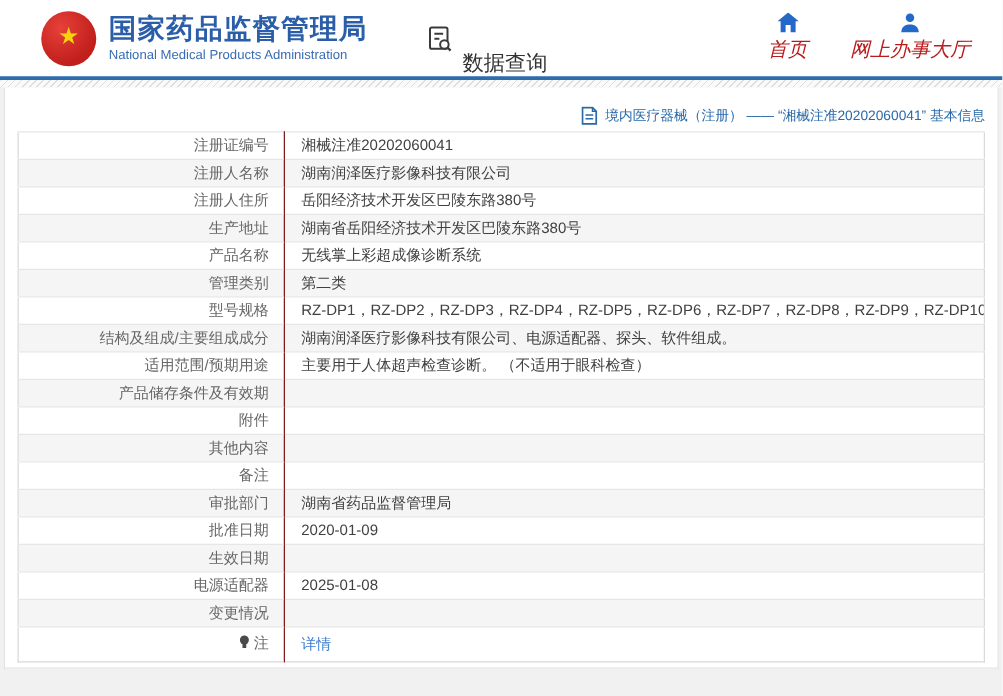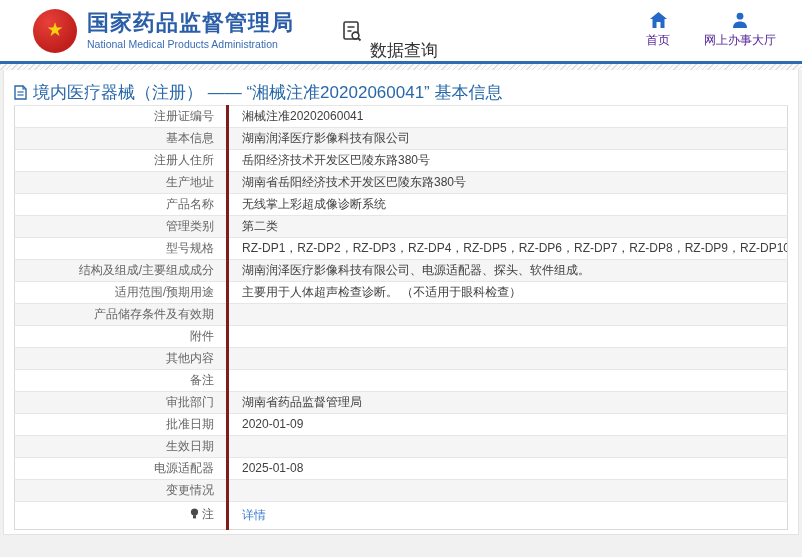--- a/index.html
+++ b/index.html
@@ -28,52 +28,52 @@
   .org-cn { font-size:22px; font-weight:bold; color:#2b5ea8; letter-spacing:1px; line-height:1.1; }
   .org-en { font-size:10.5px; color:#3a6cb4; margin-top:3px; }
   .data-query {
     display:flex; align-items:center; margin-left:46px; cursor:pointer;
   }
   .data-query svg { display:block; }
   .data-query-label { font-size:17px; color:#333; margin-left:6px;margin-top:40px; }
   .top-nav { margin-left:auto; display:flex; gap:34px; }
   .nav-item { display:flex; flex-direction:column; align-items:center; cursor:pointer; }
   .nav-item svg { display:block; margin-bottom:4px; }
-  .nav-label { font-size:12px; color:#4c1d95; white-space:nowrap; }
+  .nav-label { font-size:16px; color:#b91c1c; white-space:nowrap;font-style:italic; }
 
   .blue-line { height:3px; background:#2e6cb0; }
   .hatch-band {
     height:6px;
     background:repeating-linear-gradient(135deg, rgba(0,0,0,0.08) 0 1px, #fafafa 1px 4px);
   }
 
   
   .card {
     margin:0 3px; background:#fff;
     border:1px solid #e3e3e3; border-top:none;
     padding:9px 10px 4px 10px;
   }
   .card-title {
     display:flex; align-items:center; height:26px;
-    color:#2868a8; font-size:17px;
+    color:#2868a8; font-size:11px;justify-content:flex-end;
   }
   .card-title svg { display:block; margin-right:6px; flex:0 0 auto; }
 
   
   .info-table {
     width:100%; border-collapse:collapse; table-layout:fixed;
     font-size:12px; border:1px solid #d9d9d9;
   }
   .info-table tr { height:22px; }
   .info-table tr.note-row { height:28px; }
   .info-table tr:nth-child(even) { background:#f5f5f5; }
   .info-table td { border-top:1px solid #e6e6e6; line-height:1.3; vertical-align:middle; }
   .info-table td.label-cell {
     width:213px; text-align:right; padding-right:12px;
-    color:#666; border-right:3px solid #7f1d1d;
+    color:#666; border-right:1px solid #7f1d1d;
     white-space:nowrap; overflow:hidden;padding-left:32px;
   }
   .info-table td.value-cell {
     padding-left:13px; color:#404040;
     white-space:nowrap; overflow:hidden;
   }
   .info-table td.value-cell.link { color:#3a7dd2; cursor:pointer; }
   .note-icon { display:none; margin-right:3px; vertical-align:-1px; }
 </style>
 </head>
@@ -143,21 +143,21 @@
   <table class="info-table">
     <tbody>
         <tr>
     <td class="label-cell">
       <span>注册证编号</span>
     </td>
     <td class="value-cell">湘械注准20202060041</td>
   </tr>
         <tr>
     <td class="label-cell">
-      <span>基本信息</span>
+      <span>注册人名称</span>
     </td>
     <td class="value-cell">湖南润泽医疗影像科技有限公司</td>
   </tr>
         <tr>
     <td class="label-cell">
       <span>注册人住所</span>
     </td>
     <td class="value-cell">岳阳经济技术开发区巴陵东路380号</td>
   </tr>
         <tr>

